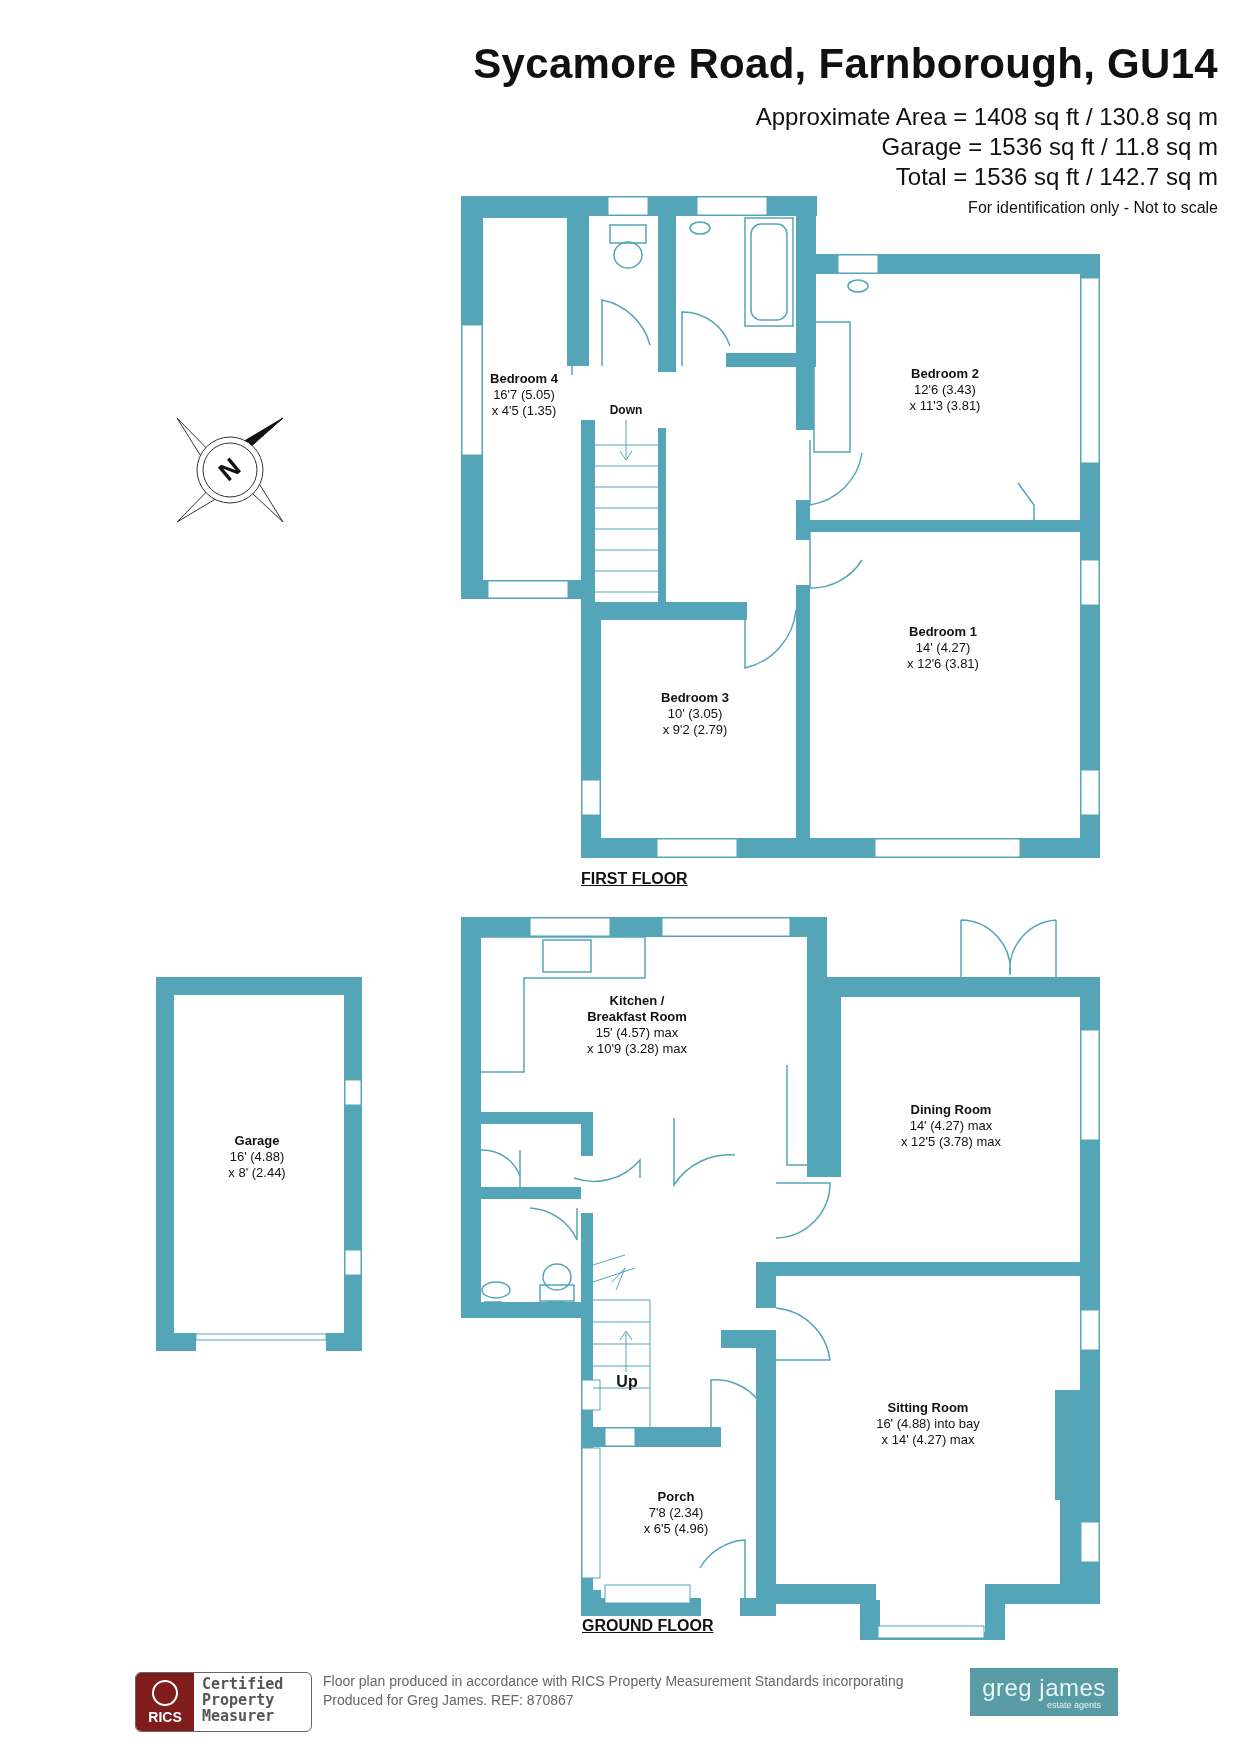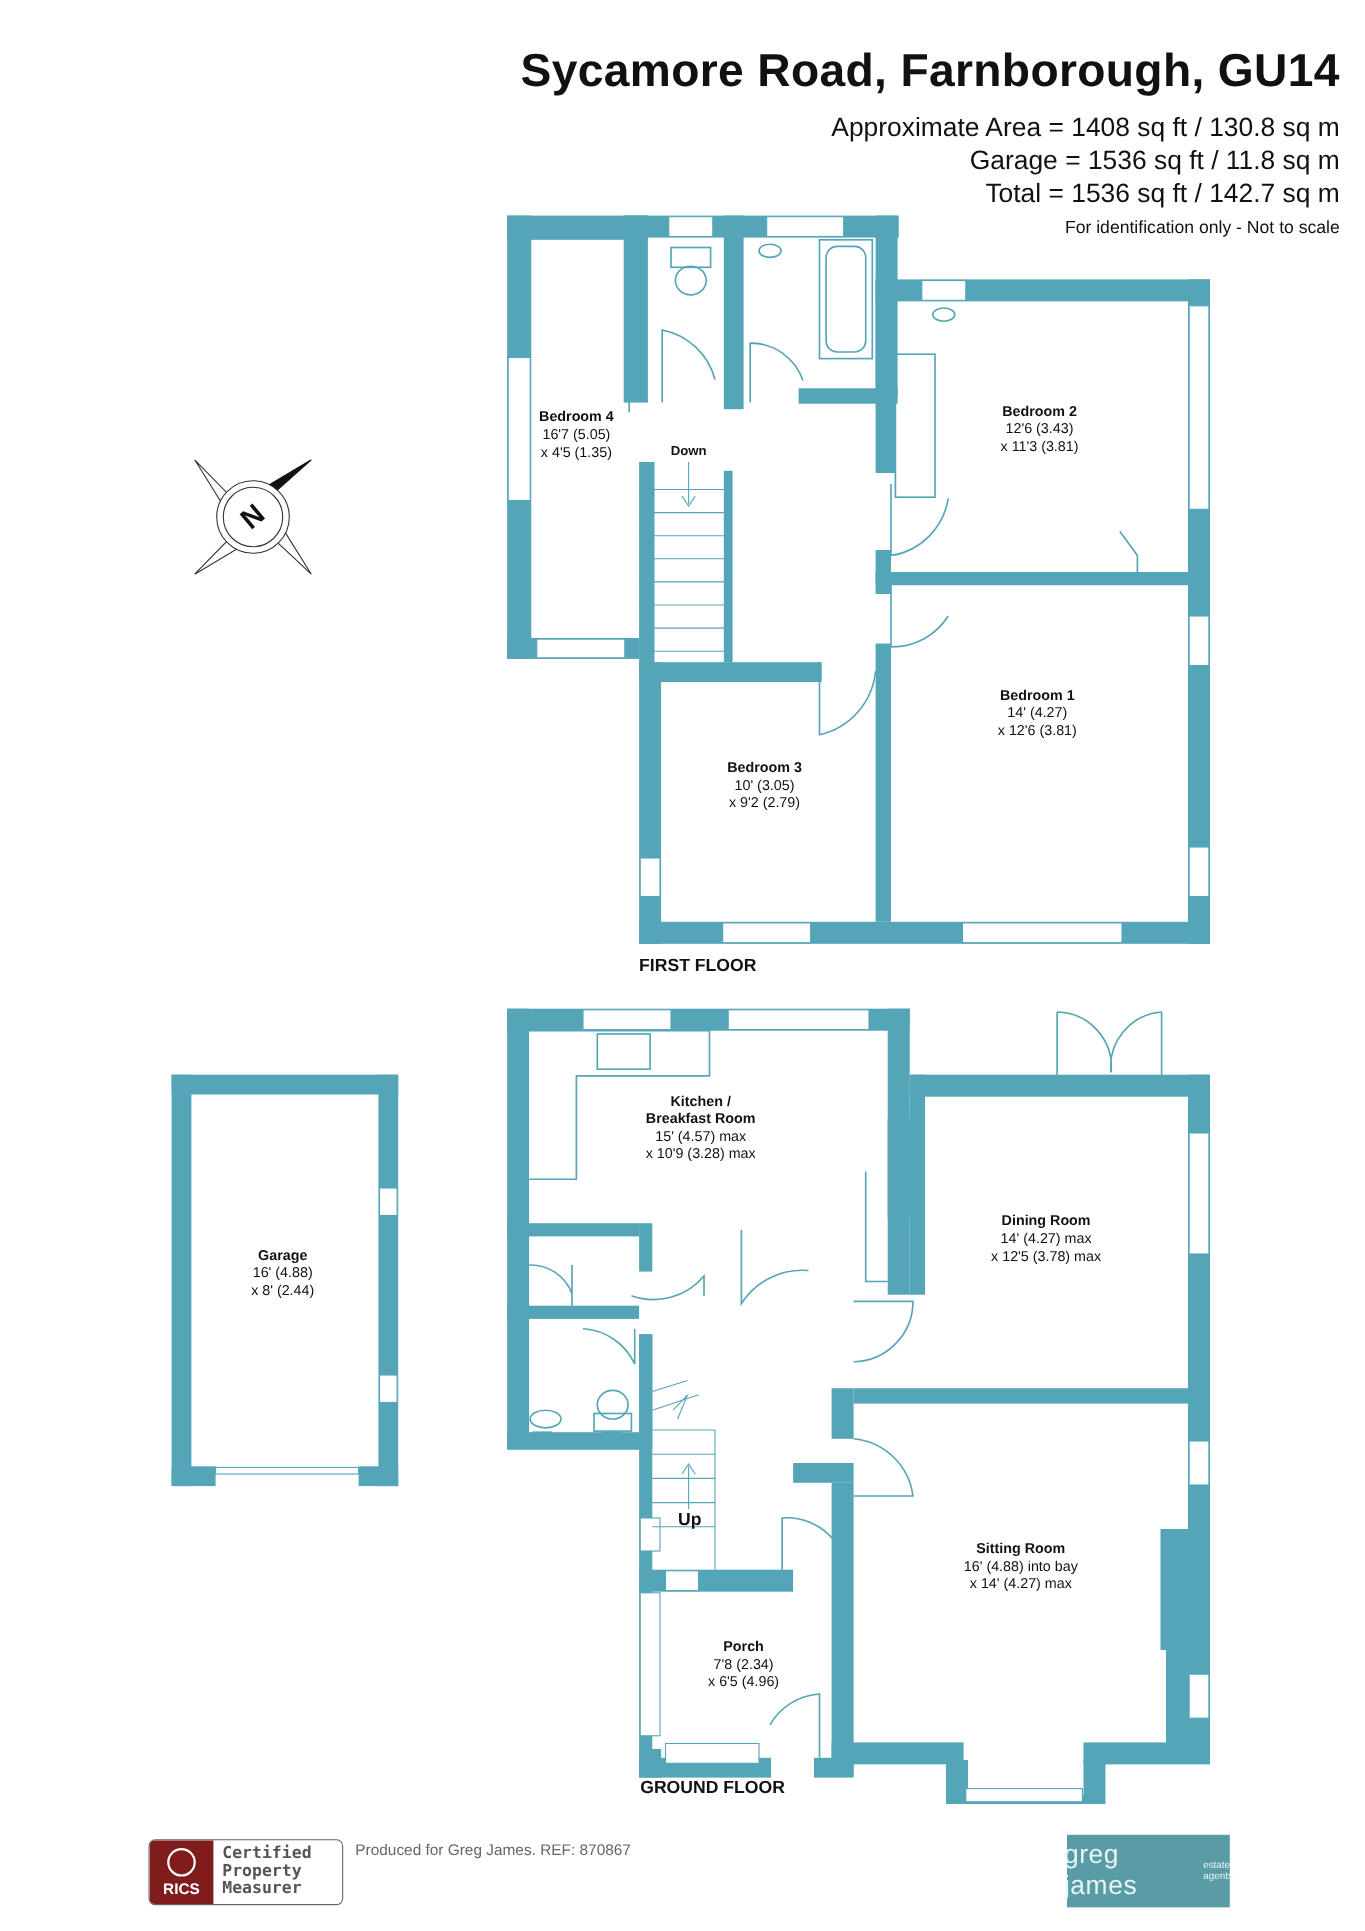--- a/index.html
+++ b/index.html
@@ -5,28 +5,28 @@
   html,body{margin:0;padding:0;background:#fff;}
   body{width:1241px;height:1755px;position:relative;overflow:hidden;font-family:"Liberation Sans",sans-serif;color:#111;}
   .hdr{position:absolute;right:23px;text-align:right;white-space:nowrap;}
   .title{top:40px;font-size:42px;font-weight:bold;letter-spacing:0.3px;}
   .area{font-size:24px;}
   .note{font-size:16px;}
   svg.plan{position:absolute;left:0;top:0;}
   .lbl{position:absolute;text-align:center;font-size:13px;line-height:16px;transform:translateX(-50%);white-space:nowrap;}
   .lbl .n{font-weight:bold;display:block;}
   .lbl span{display:block;}
-  .floor{position:absolute;font-weight:bold;font-size:16px;}
+  .floor{position:absolute;font-weight:bold;font-size:16px;text-decoration:underline;}
   .footer{position:absolute;top:1672px;left:135px;width:985px;height:62px;}
   .rics{position:absolute;left:0;top:0;width:175px;height:58px;border:1.5px solid #666;border-radius:6px;overflow:hidden;display:flex;}
   .rics .logo{width:58px;background:#7f1d1d;color:#fff;display:flex;flex-direction:column;align-items:center;justify-content:center;font-weight:bold;font-size:14px;}
   .rics .logo .lion{width:22px;height:22px;border-radius:50%;border:2px solid #fff;margin-bottom:3px;}
   .rics .txt{padding:3px 8px;font-weight:bold;font-size:15px;line-height:16px;color:#555;font-family:"DejaVu Sans Mono",monospace;}
   .ftext{position:absolute;left:188px;top:0;font-size:14px;line-height:19px;color:#666;}
-  .brand{position:absolute;left:835px;top:-4px;width:148px;height:66px;background:#5a9ca6;color:#e8f4f5;display:flex;align-items:center;justify-content:center;}
+  .brand{position:absolute;left:835px;top:-4px;width:148px;height:48px;background:#5a9ca6;color:#e8f4f5;display:flex;flex-direction:column;align-items:center;justify-content:center;}
   .brand .b1{font-size:24px;letter-spacing:0.5px;}
   .brand .b2{font-size:9px;margin-top:-2px;margin-left:60px;}
 </style>
 </head>
 <body>
 
 <div class="hdr title">Sycamore Road, Farnborough, GU14</div>
 <div class="hdr area" style="top:103px">Approximate Area = 1408 sq ft / 130.8 sq m</div>
 <div class="hdr area" style="top:133px">Garage = 1536 sq ft / 11.8 sq m</div>
 <div class="hdr area" style="top:163px">Total = 1536 sq ft / 142.7 sq m</div>
@@ -267,19 +267,20 @@
       <div class="lion"></div>
       <span>RICS</span>
     </div>
     <div class="txt">
       <div>Certified</div>
       <div>Property</div>
       <div>Measurer</div>
     </div>
   </div>
   <div class="ftext">
+    <div>Floor plan produced in accordance with RICS Property Measurement Standards incorporating</div>
     <div>Produced for Greg James.   REF:  870867</div>
   </div>
   <div class="brand">
     <div class="b1">greg james</div>
     <div class="b2">estate agents</div>
   </div>
 </div>
 
 </body></html>

